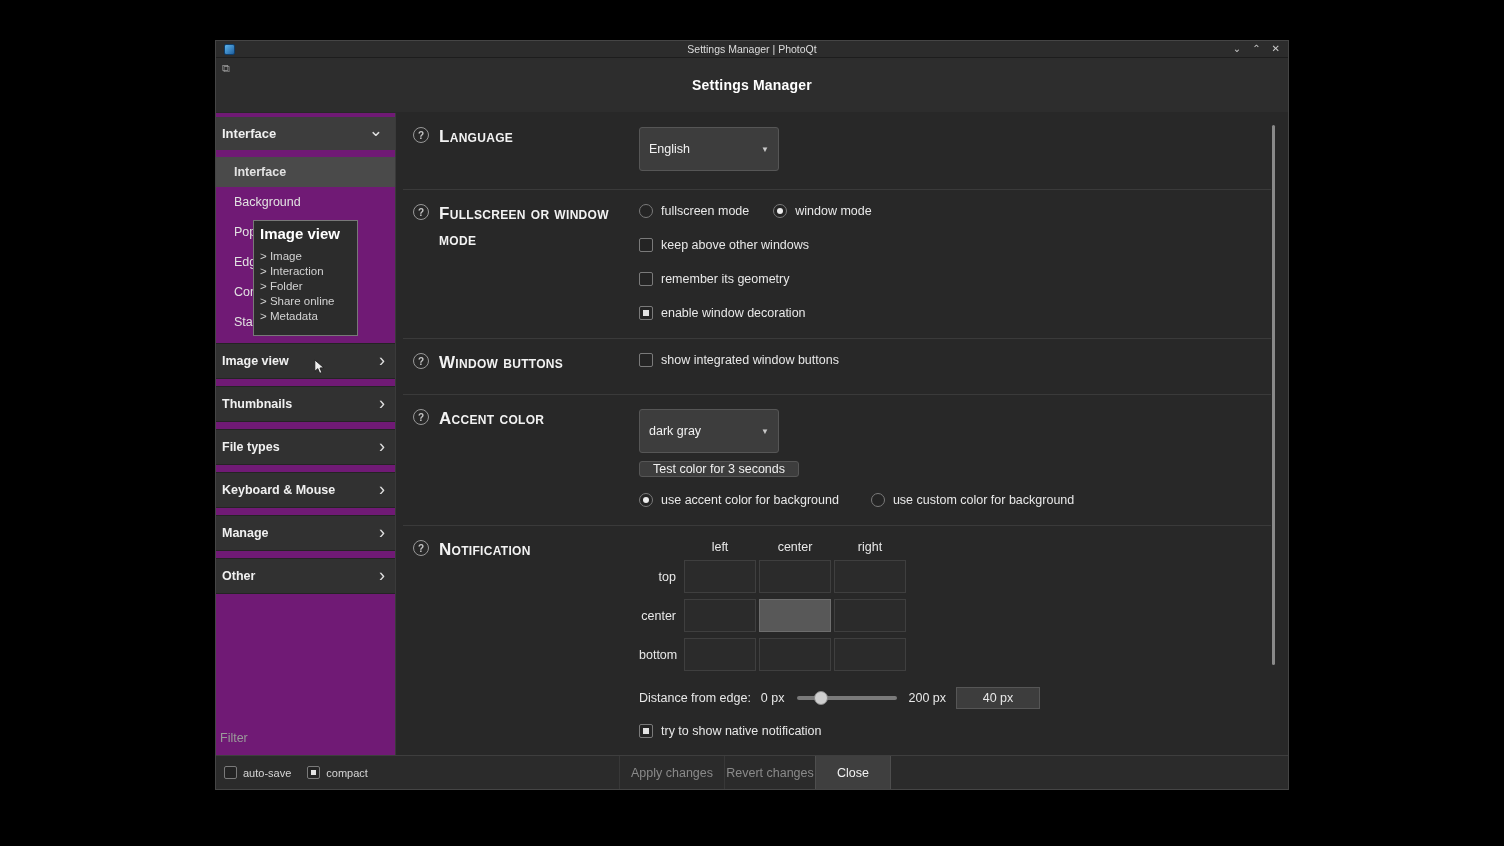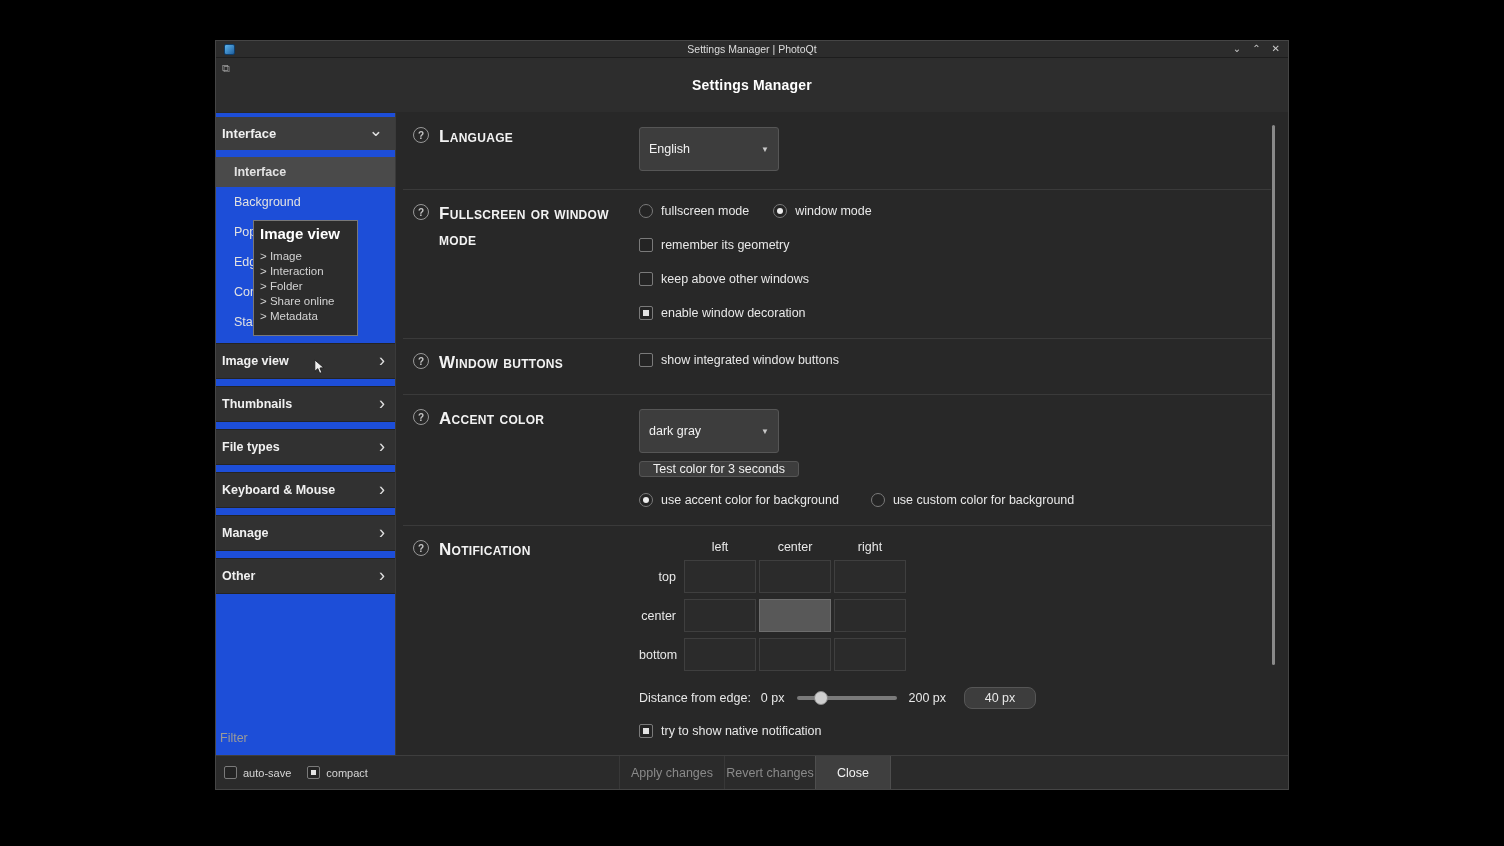--- a/index.html
+++ b/index.html
@@ -20,21 +20,21 @@
   
   .header { height:54px; background:#2d2d2d; position:relative;
             display:flex; align-items:center; justify-content:center; }
   .header-title { font-size:14px; font-weight:700; color:#ffffff; letter-spacing:.2px; }
   .popout { position:absolute; left:6px; top:4px; font-size:11px; color:#9a9a9a; }
 
   
   .body { position:absolute; top:72px; bottom:34px; left:0; right:0; display:flex; }
 
   
-  .sidebar { width:180px; flex:none; background:#1d4ed8; border-right:1px solid #3a3a3a; position:relative; }
+  .sidebar { width:180px; flex:none; background:#701a75; border-right:1px solid #3a3a3a; position:relative; }
   .cat-header { position:absolute; left:0; right:0; top:4px; height:33px; background:#3d3d3d;
                 display:flex; align-items:center; padding:0 12px 0 6px; font-weight:700; font-size:13px; color:#f0f0f0; }
   .cat-header .chev { margin-left:auto; font-size:17px; font-weight:400; color:#e0e0e0; margin-top:-6px; }
   .subitems { position:absolute; top:44px; left:0; right:0; }
   .subitem { height:30px; display:flex; align-items:center; padding-left:18px;
              font-size:12.5px; color:#e2e2e2; }
   .subitem.active { background:#4a4a4a; font-weight:700; }
   .groups { position:absolute; top:230px; left:0; right:0; }
   .group-item { height:36px; margin-bottom:7px; background:#313131;
                 border-top:1px solid #242424; border-bottom:1px solid #242424;
@@ -83,22 +83,22 @@
   
   .notif-grid { display:grid; grid-template-columns:42px 72px 72px 72px; column-gap:3px; row-gap:6px; align-items:center; }
   .ng-head { text-align:center; font-size:12.5px; color:#e8e8e8; }
   .ng-rowlab { text-align:right; font-size:12.5px; color:#e8e8e8; padding-right:5px; }
   .ng-cell { height:33px; background:#2b2b2b; border:1px solid #3f3f3f; }
   .ng-cell.sel { background:#585858; border-color:#6e6e6e; }
   .distance-row { display:flex; align-items:center; margin-top:16px; gap:10px; font-size:12.5px; color:#e8e8e8; }
   .slider { width:100px; height:4px; background:#7a7a7a; border-radius:2px; position:relative; margin:0 2px; }
   .slider-handle { position:absolute; left:17px; top:-5px; width:14px; height:14px; border-radius:50%;
                    background:#cfcfcf; border:1px solid #8a8a8a; }
-  .value-box { width:72px; height:22px; margin-left:8px; background:#3d3d3d; border:1px solid #565656;
-               border-radius:8px; display:flex; align-items:center; justify-content:center; font-size:12.5px; }
+  .value-box { width:84px; height:22px; background:#3d3d3d; border:1px solid #565656;
+               border-radius:0; display:flex; align-items:center; justify-content:center; font-size:12.5px; }
 
   .statusline { margin:5px 0 0 7px; font-size:10px; font-weight:700; color:#eaeaea; }
   .scrollbar { position:absolute; right:13px; top:12px; width:3px; height:540px; background:#9a9a9a; border-radius:2px; opacity:.85; }
 
   
   .bottombar { position:absolute; left:0; right:0; bottom:0; height:34px; background:#2b2b2b;
                border-top:1px solid #3e3e3e; display:flex; align-items:center; }
   .bb-check { display:flex; align-items:center; gap:6px; font-size:11px; color:#d6d6d6; }
   .bb-check.first { margin-left:8px; }
   .bb-check.second { margin-left:16px; }
@@ -216,25 +216,25 @@
               <span class="rc"></span>
               <span>fullscreen mode</span>
             </div>
             <div class="radio">
               <span class="rc sel"></span>
               <span>window mode</span>
             </div>
           </div>
           <div class="check-row">
             <span class="cb"></span>
-            <span>remember its geometry</span>
+            <span>keep above other windows</span>
           </div>
           <div class="check-row">
             <span class="cb"></span>
-            <span>keep above other windows</span>
+            <span>remember its geometry</span>
           </div>
           <div class="check-row">
             <span class="cb checked"></span>
             <span>enable window decoration</span>
           </div>
         </div>
       </div>
 
       <div class="section">
         <div class="sec-left">

